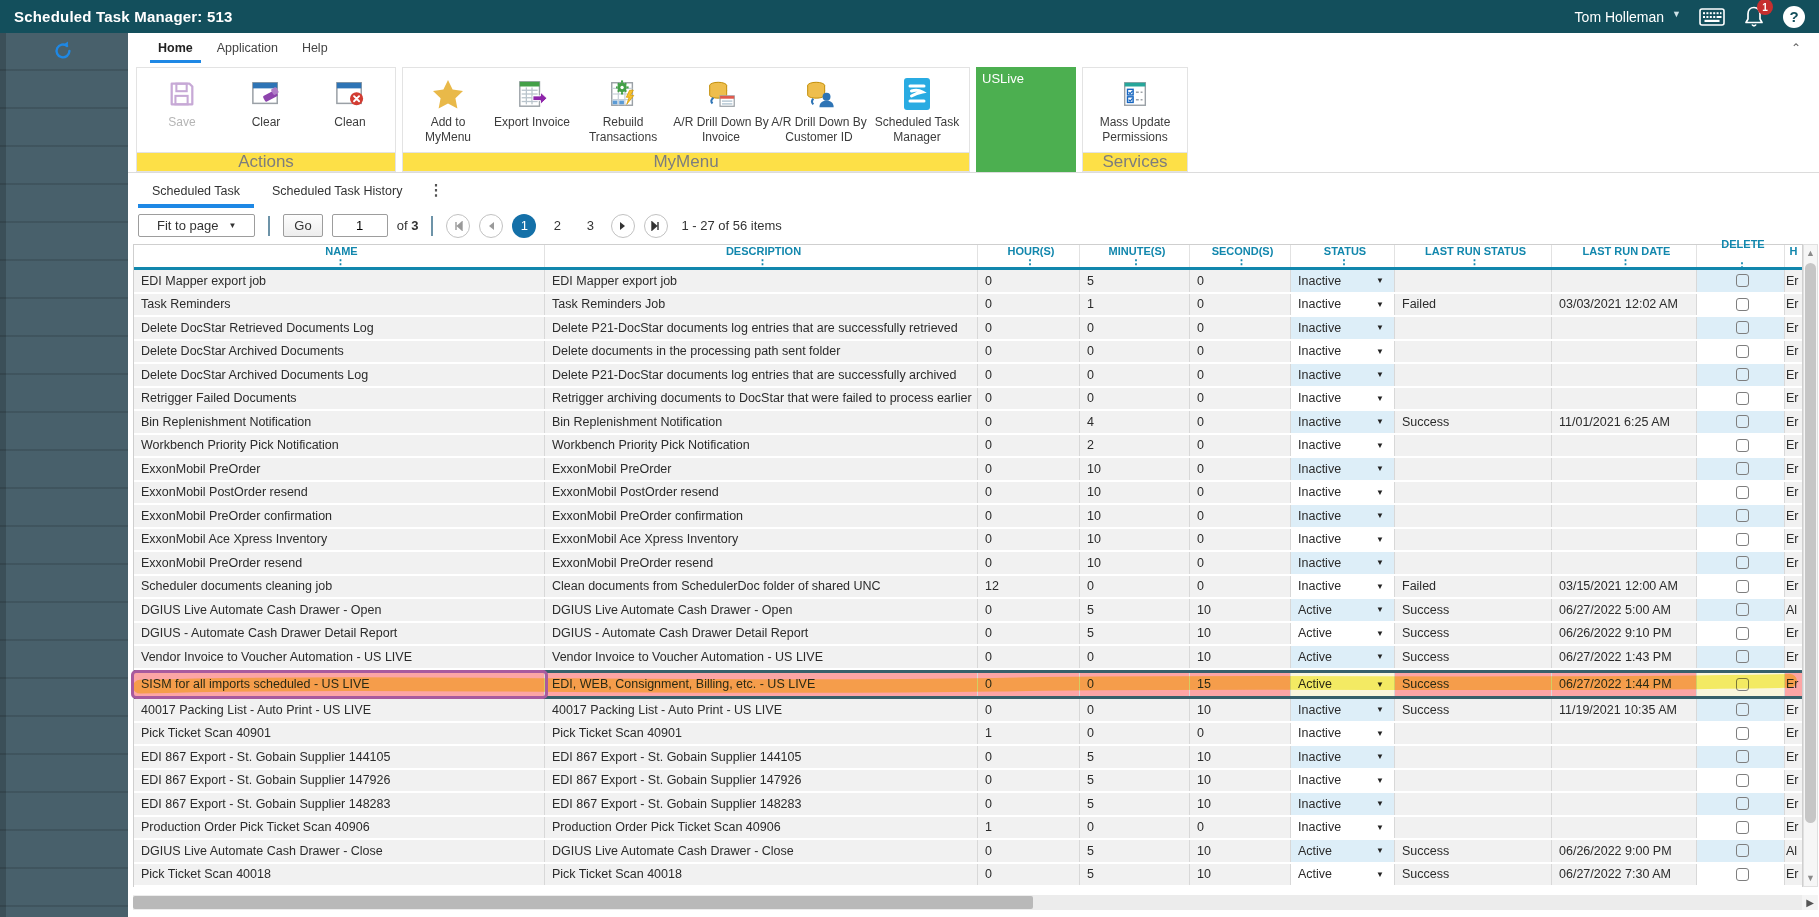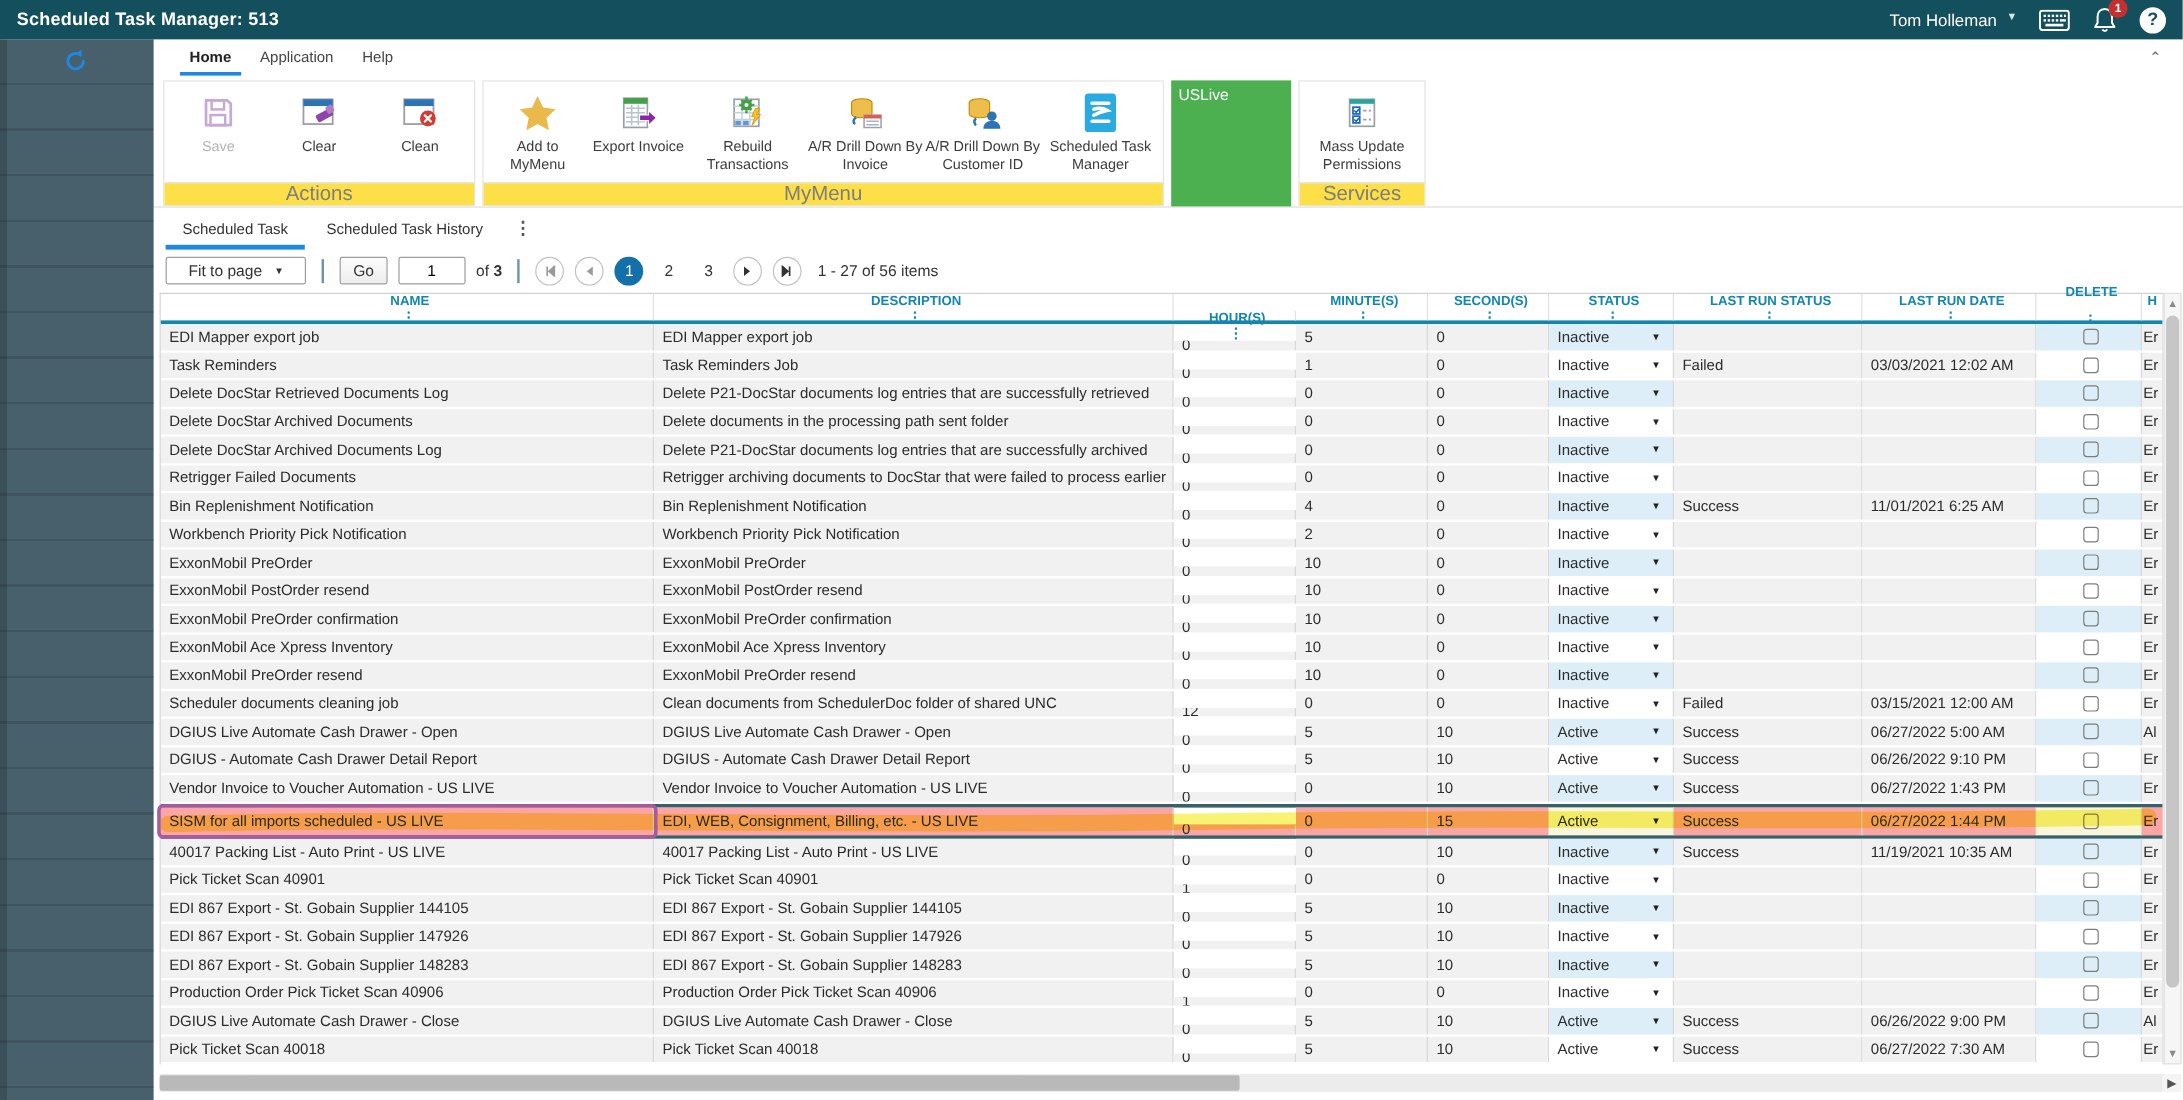--- a/index.html
+++ b/index.html
@@ -86,21 +86,21 @@
   .hcell { display:flex; align-items:center; justify-content:space-between; padding:0 2px 0 7px;
     color:#1287ad; font-weight:bold; font-size:11px; border-right:1px solid #e2e2e2; cursor:pointer;flex-direction:column; }
   .hcell .kebab { color:#1287ad; font-size:12px; font-weight:bold; padding-right:2px; }
   .hcell.center { justify-content:center; gap:10px; }
 
   .trow { display:flex; height:23.5px; border-bottom:2px solid #fff; position:relative; cursor:pointer; }
   .tcell { font-size:12.5px; color:#2b2b2b; display:flex; align-items:center; padding:0 4px 0 7px;
     border-right:1px solid #d8d8d8; background:#f1f1f1; white-space:nowrap; overflow:hidden; }
   .trow.alt .tcell.editable { background:#ddeef8; }
   .trow:not(.alt) .tcell.editable { background:#fff; }
-  .c0{width:411px;} .c1{width:433px;} .c2{width:102px;margin-top:14px;} .c3{width:110px;} .c4{width:101px;}
+  .c0{width:411px;} .c1{width:433px;} .c2{width:102px;} .c3{width:110px;} .c4{width:101px;}
   .c5{width:104px; justify-content:space-between;} .c6{width:157px;} .c7{width:145px;}
   .c8{width:88px; justify-content:center;} .c9{width:17px; border-right:none; padding:0 1px;}
   .ddcaret { font-size:8px; color:#222; padding-right:6px; }
   .checkbox { width:13px; height:13px; border:1px solid #7e7e7e; border-radius:3px; background:transparent; }
 
   
   .trow.hl { border-top:3px solid #37606b; border-bottom:3px solid #37606b; height:29.5px; }
   .trow.hl .tcell { background:#fca5a5; }
   .trow.hl .tcell.editable { background:#faf6dc; }
   .marker { position:absolute; left:0; top:0; width:100%; height:100%; pointer-events:none;

